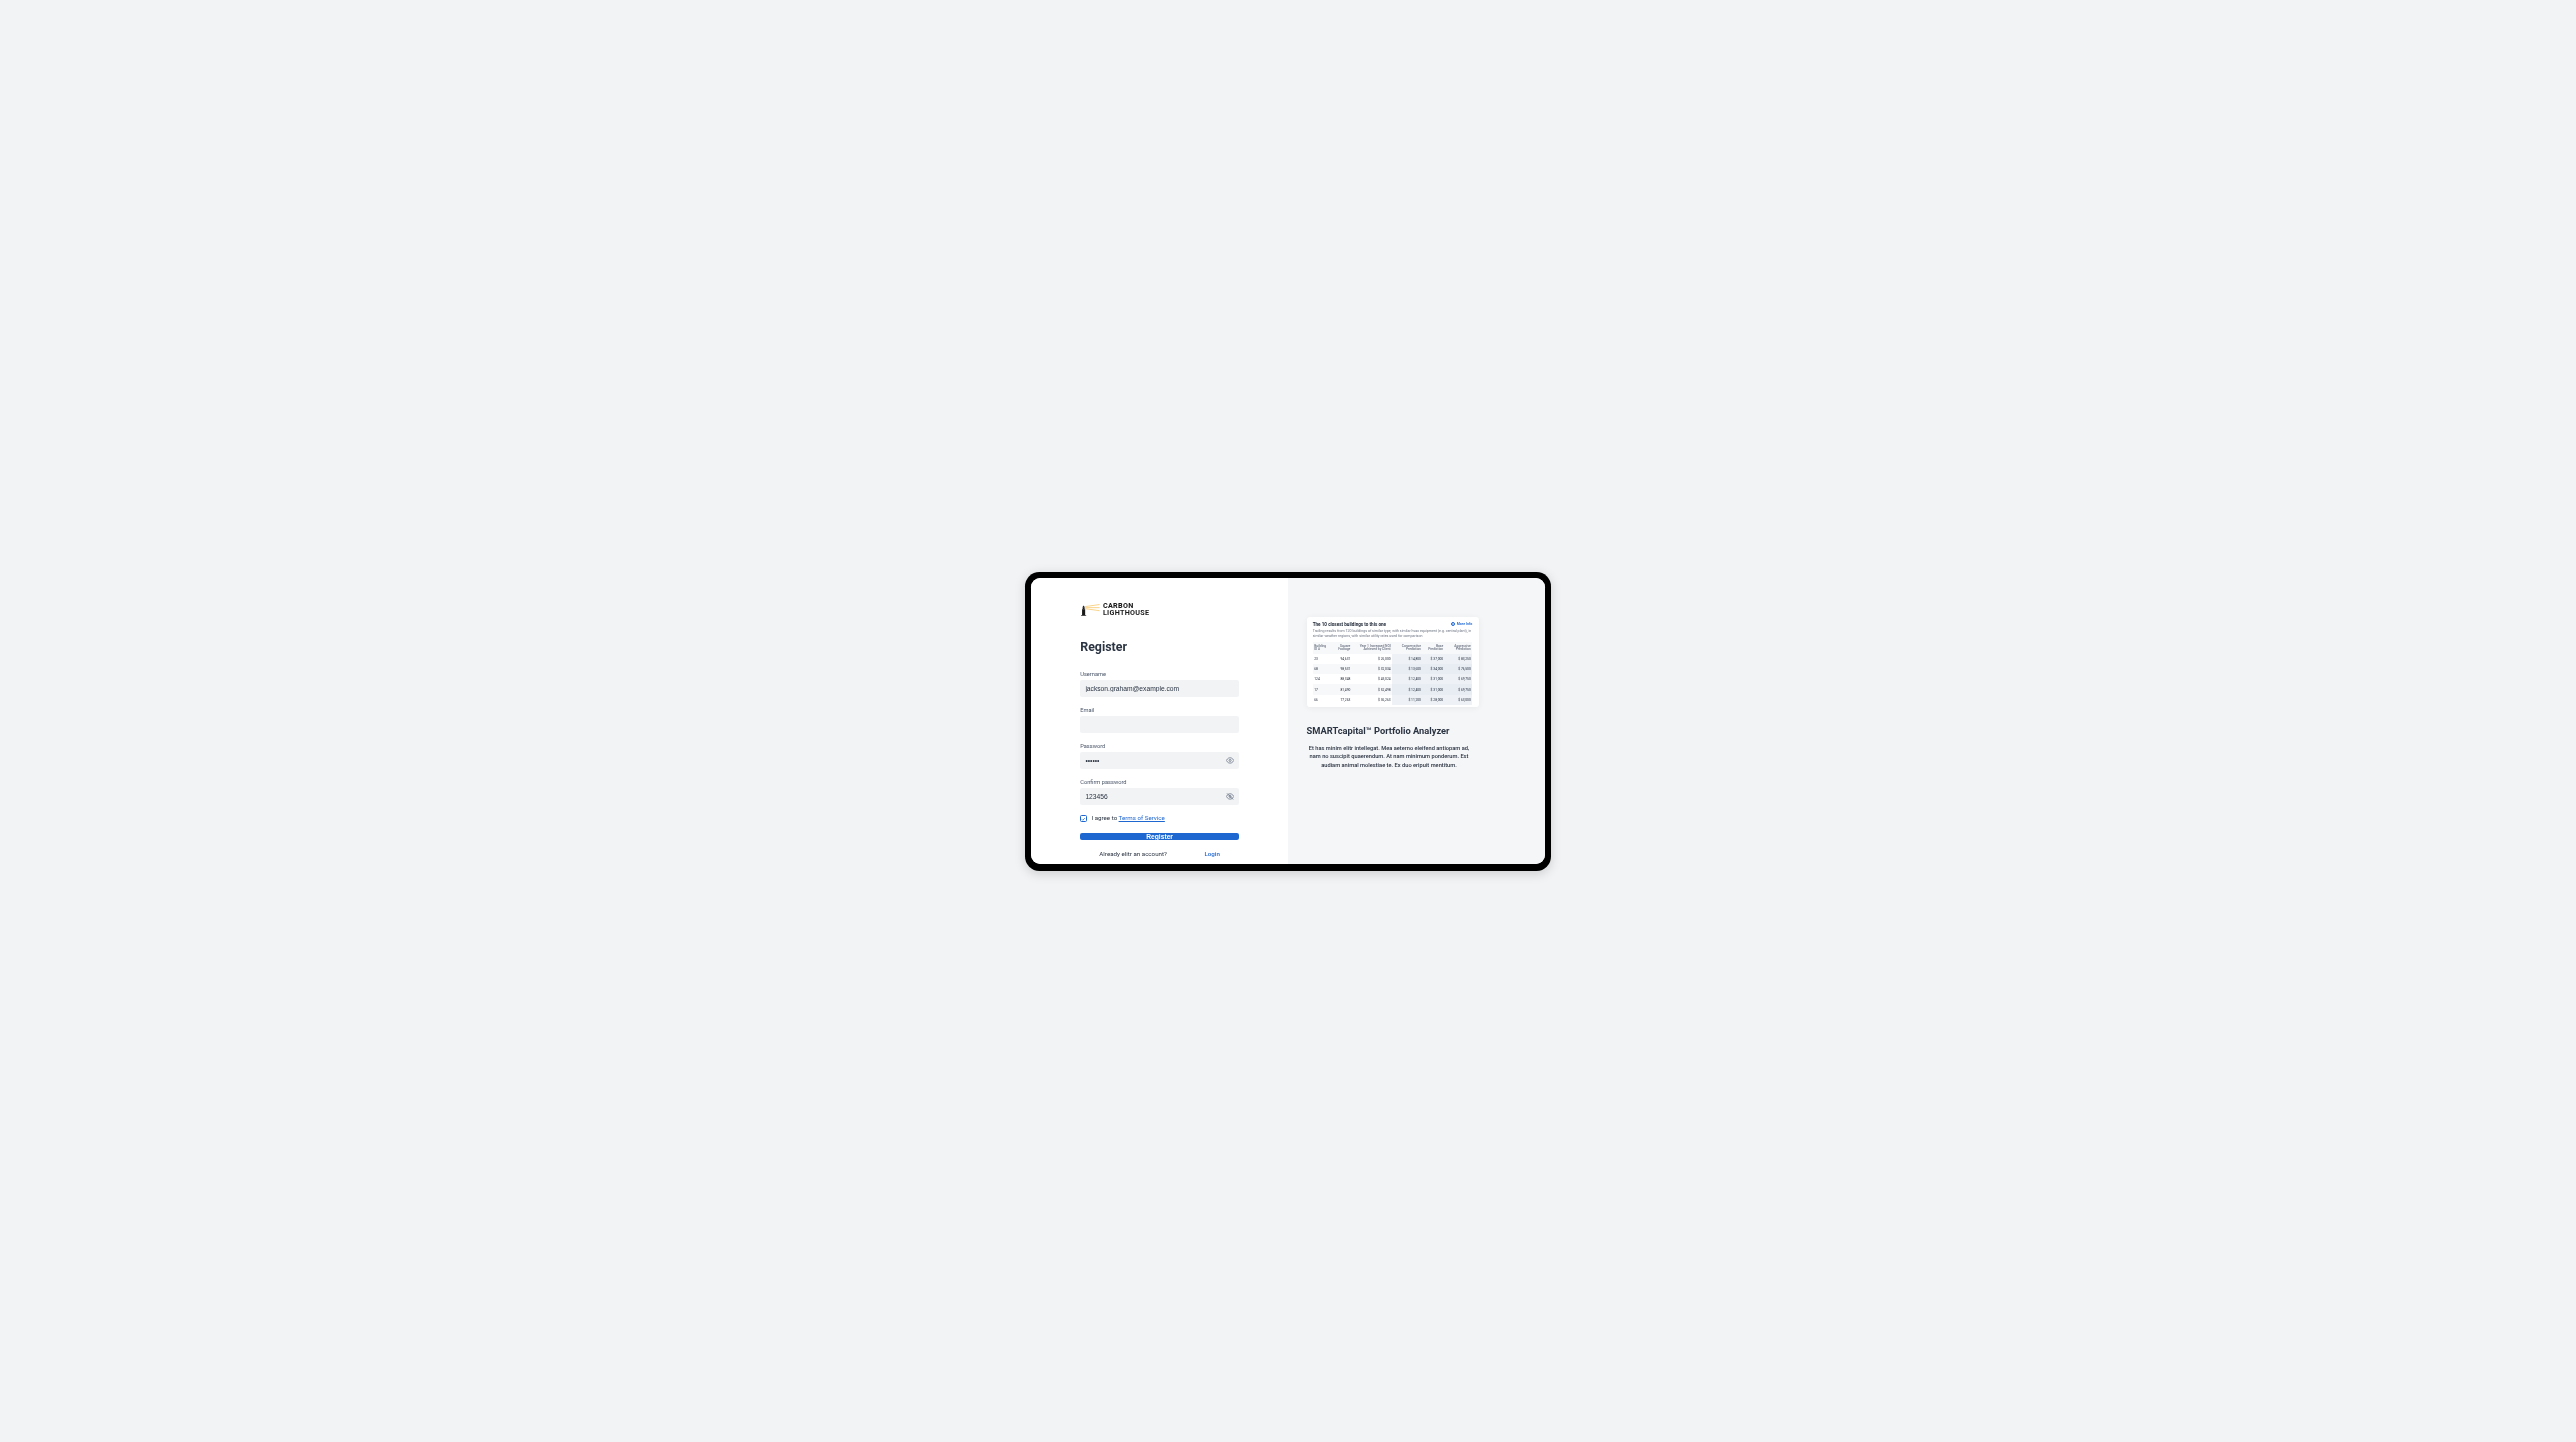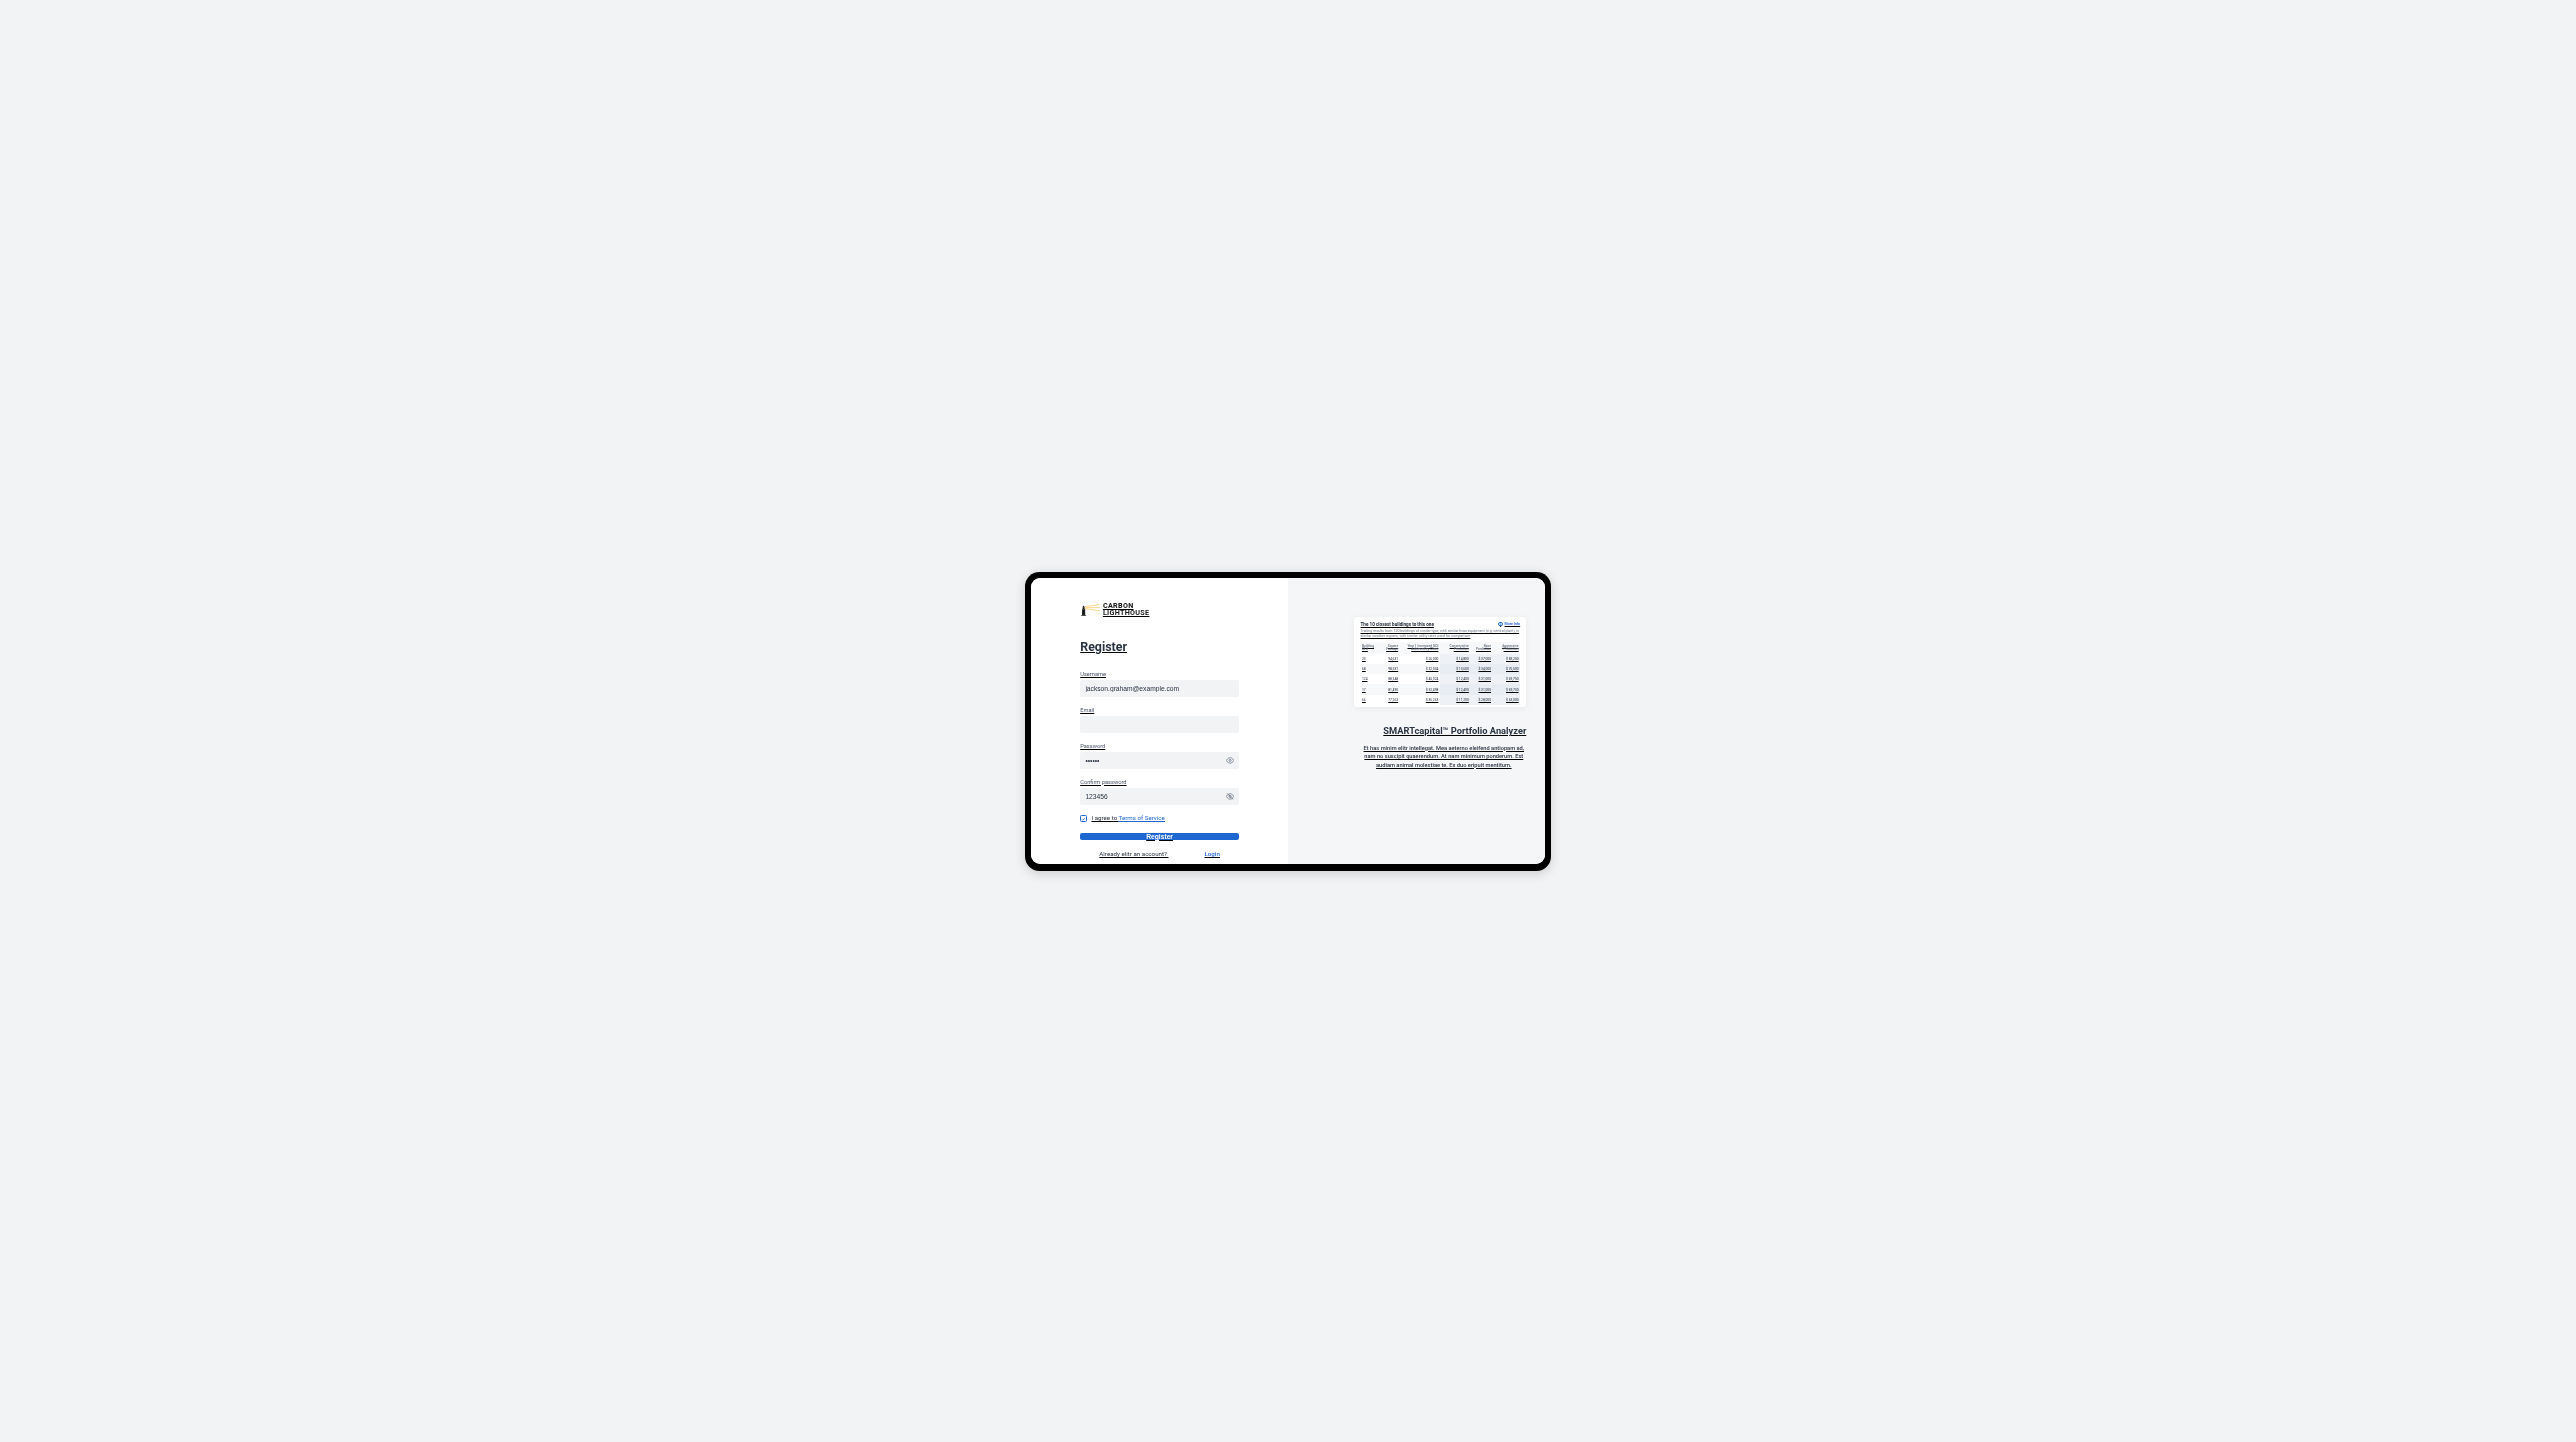--- a/index.html
+++ b/index.html
@@ -12,21 +12,20 @@
     min-height: 100vh;
     padding: 20.6px;
   }
   .tablet-frame {
     width: 526px;
     height: 299px;
     background: #000;
     border-radius: 14.4px;
     padding: 6.2px;
     box-shadow: 0 2.1px 10.3px rgba(0,0,0,0.15);
-    text-decoration: underline;
   }
   .tablet-screen {
     width: 100%;
     height: 100%;
     background: #fff;
     border-radius: 9.3px;
     display: flex;
     overflow: hidden;
   }
   .left-pane {
@@ -35,21 +34,21 @@
     padding: 25px 49px 20.6px 49px;
     display: flex;
     flex-direction: column;
   }
   .right-pane {
     width: 50%;
     background: #f5f6f8;
     padding: 39px 18.5px 20.6px 18.5px;
     display: flex;
     flex-direction: column;
-    align-items: flex-end;
+    align-items: flex-start;
   }
   .logo {
     display: flex;
     align-items: center;
     gap: 3.1px;
     margin-bottom: 23px;
   }
   .logo-mark { width: 19.6px; height: 13.4px; position: relative; }
   .logo-text {
     font-size: 7.2px;

